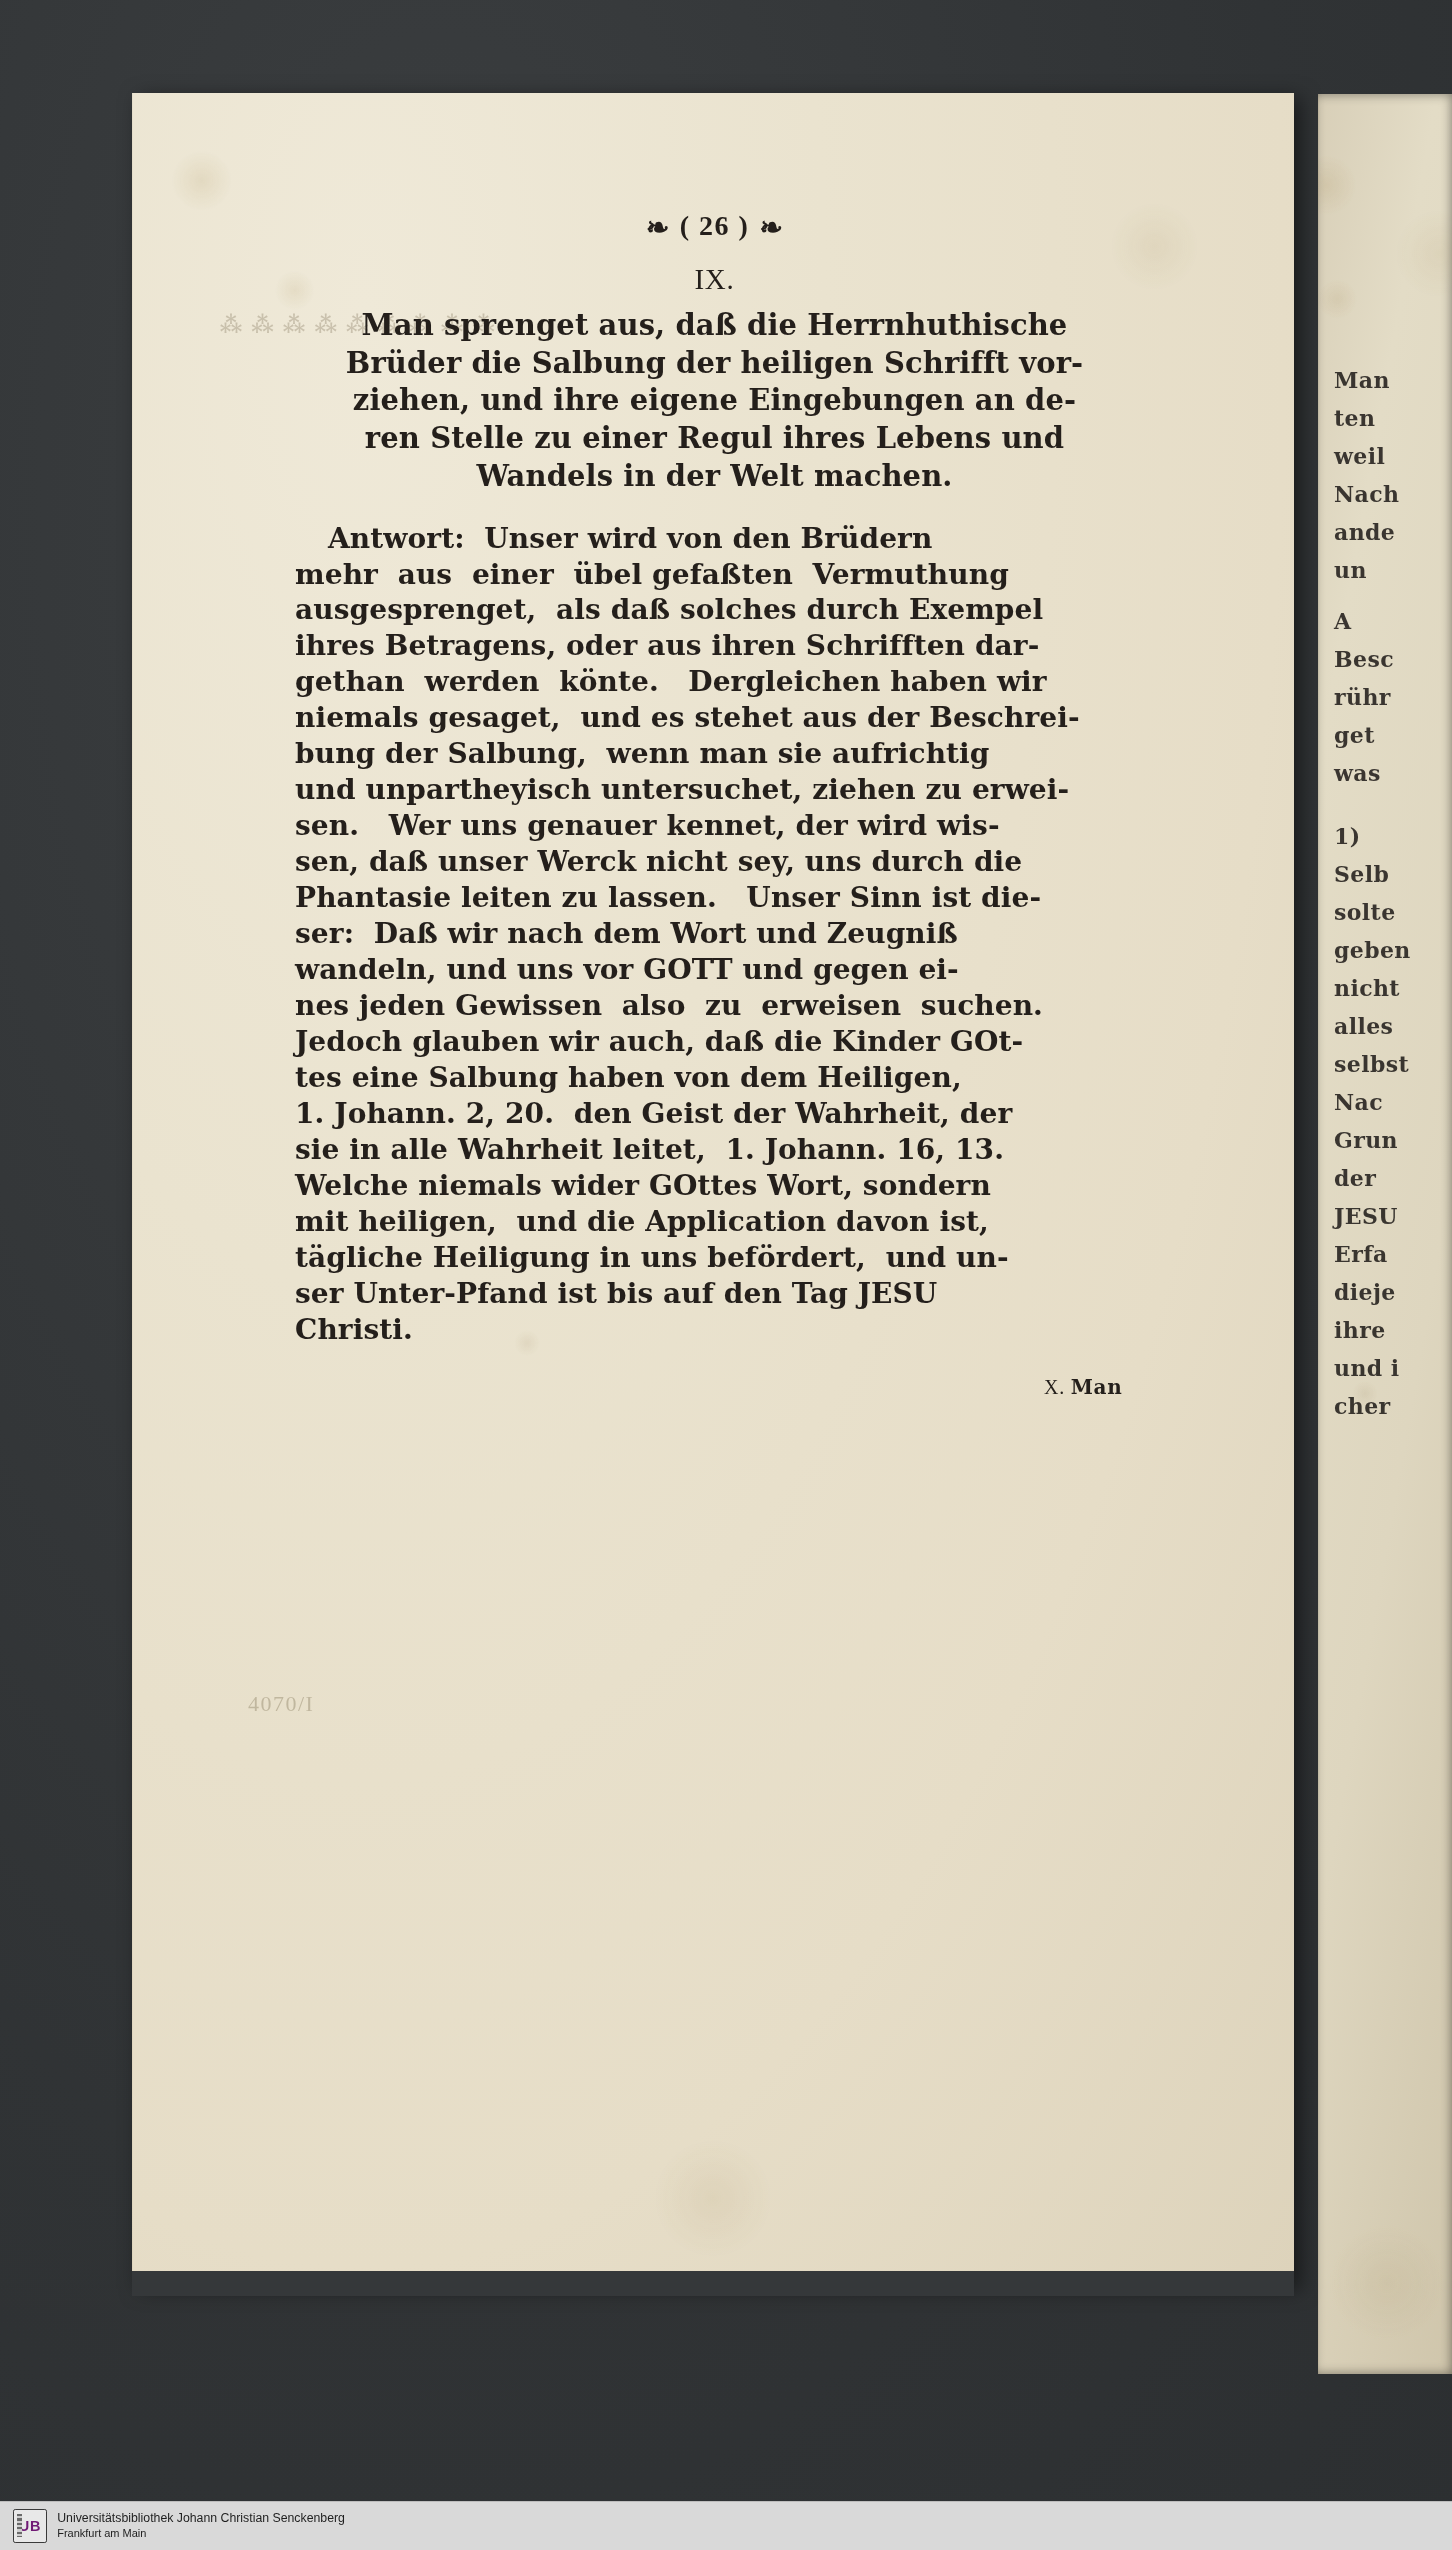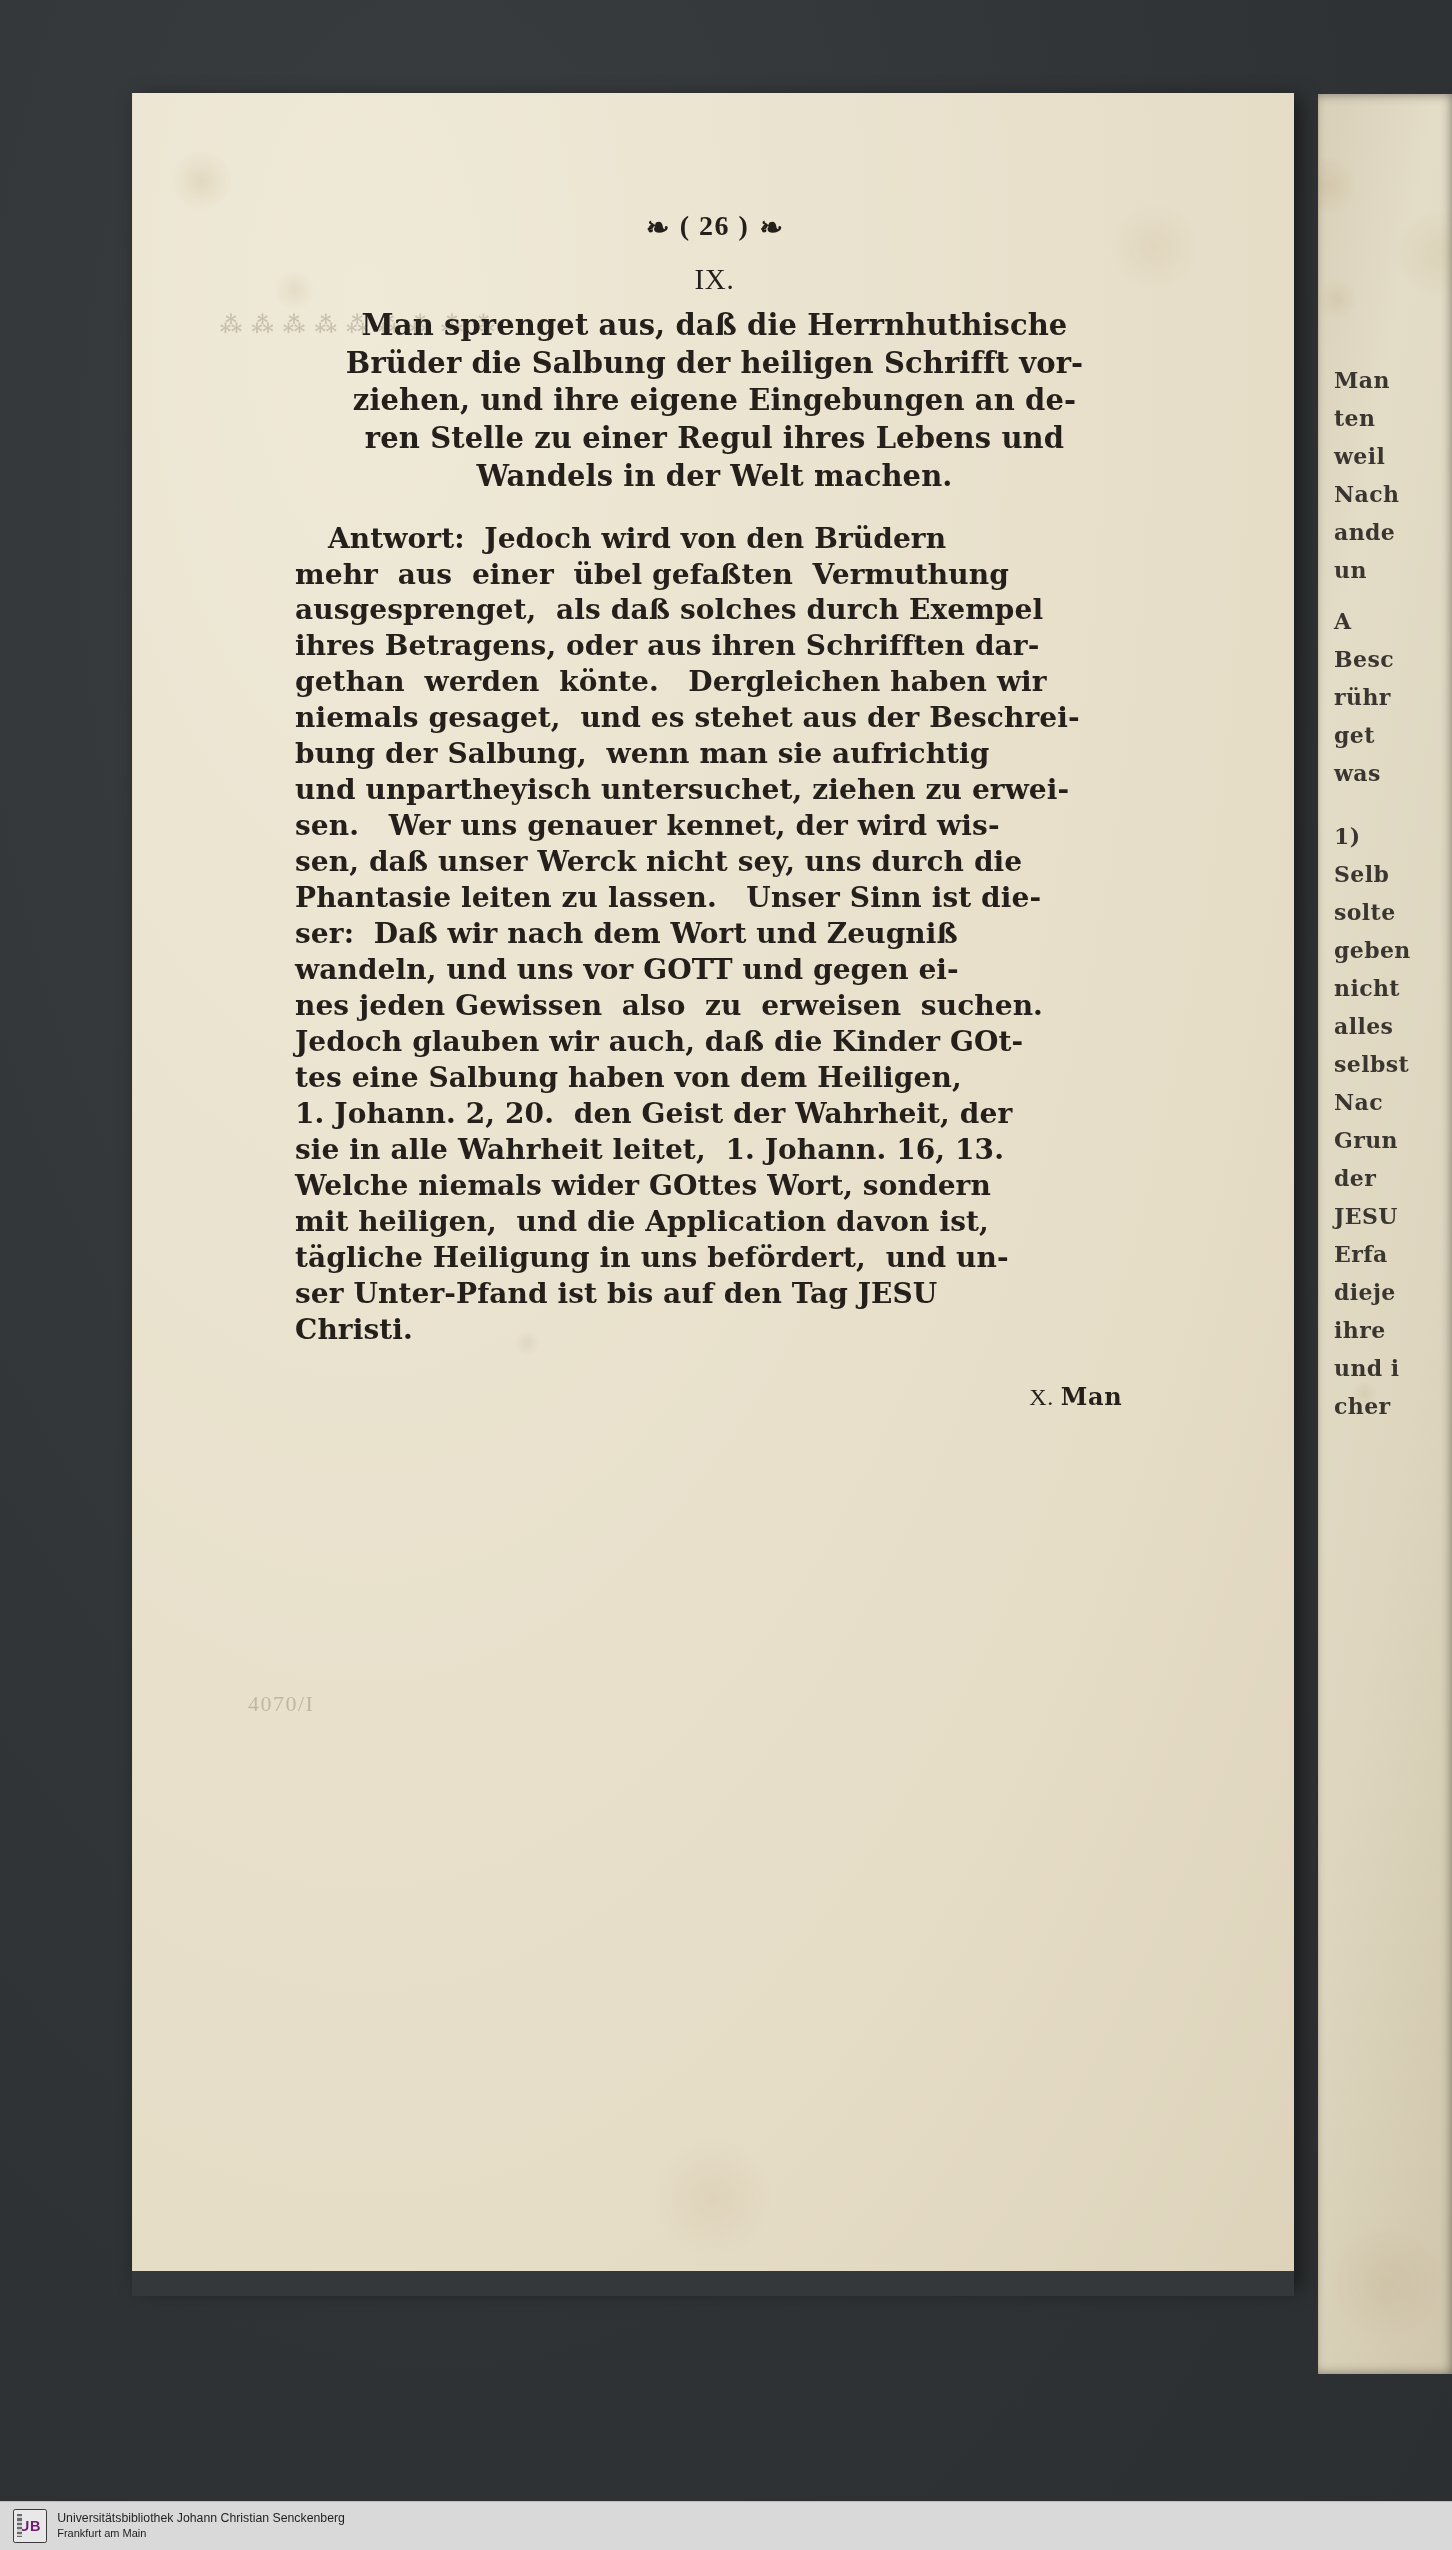--- a/index.html
+++ b/index.html
@@ -158,25 +158,25 @@
     font-family: "DejaVu Serif", serif;
     font-weight: 700;
     font-size: 28px;
     line-height: 1.285;
     letter-spacing: 0.1px;
   }
   .answer .ln { display: block; white-space: pre; }
   .answer .ln.indent { text-indent: 33px; }
 
   .catchword {
-    margin-top: 34px;
+    margin-top: 27px;
     text-align: right;
     padding-right: 11.6px;
     font-family: "Liberation Serif", serif;
-    font-size: 24px;
+    font-size: 20px;
     letter-spacing: 0.7px;
   }
   .catchword .roman { font-family: "Liberation Serif", serif; }
   .catchword .fraktur { font-family: "DejaVu Serif", serif; font-weight: 700; }
 
   
   .stamp-mark {
     position: absolute;
     color: rgba(110,95,65,.32);
     font-family: "Liberation Serif", serif;
@@ -286,21 +286,21 @@
 
     <div class="question">
       <span class="ln">Man sprenget aus, daß die Herrnhuthische</span>
       <span class="ln">Brüder die Salbung der heiligen Schrifft vor-</span>
       <span class="ln">ziehen, und ihre eigene Eingebungen an de-</span>
       <span class="ln">ren Stelle zu einer Regul ihres Lebens und</span>
       <span class="ln">Wandels in der Welt machen.</span>
     </div>
 
     <div class="answer">
-      <span class="ln indent">Antwort:  Jedoch wird von den Brüdern</span>
+      <span class="ln indent">Antwort:  Unser wird von den Brüdern</span>
       <span class="ln">mehr  aus  einer  übel gefaßten  Vermuthung</span>
       <span class="ln">ausgesprenget,  als daß solches durch Exempel</span>
       <span class="ln">ihres Betragens, oder aus ihren Schrifften dar-</span>
       <span class="ln">gethan  werden  könte.   Dergleichen haben wir</span>
       <span class="ln">niemals gesaget,  und es stehet aus der Beschrei-</span>
       <span class="ln">bung der Salbung,  wenn man sie aufrichtig</span>
       <span class="ln">und unpartheyisch untersuchet, ziehen zu erwei-</span>
       <span class="ln">sen.   Wer uns genauer kennet, der wird wis-</span>
       <span class="ln">sen, daß unser Werck nicht sey, uns durch die</span>
       <span class="ln">Phantasie leiten zu lassen.   Unser Sinn ist die-</span>

